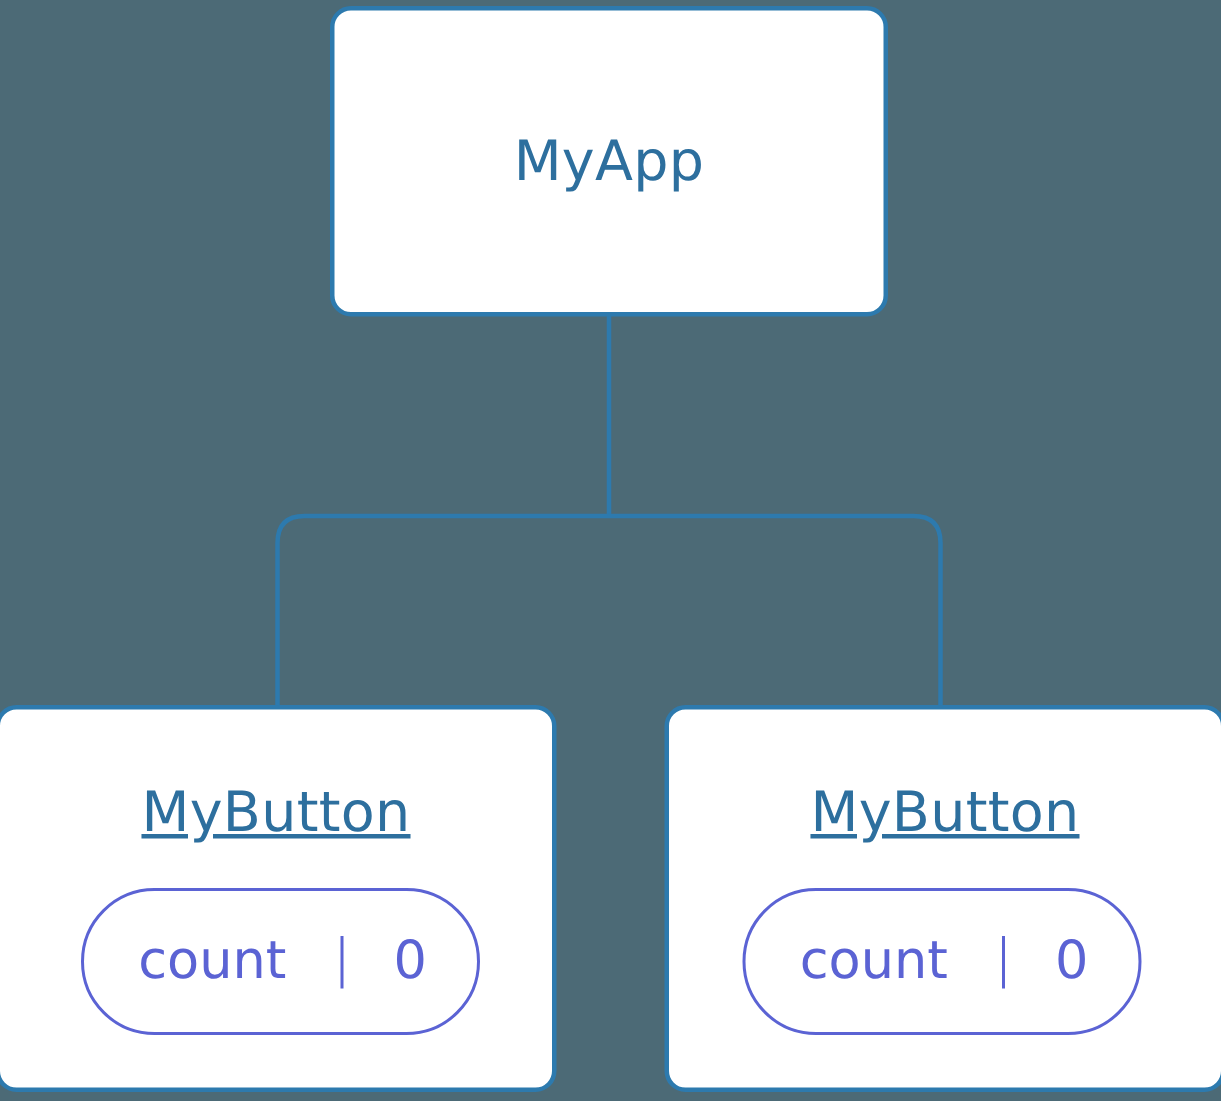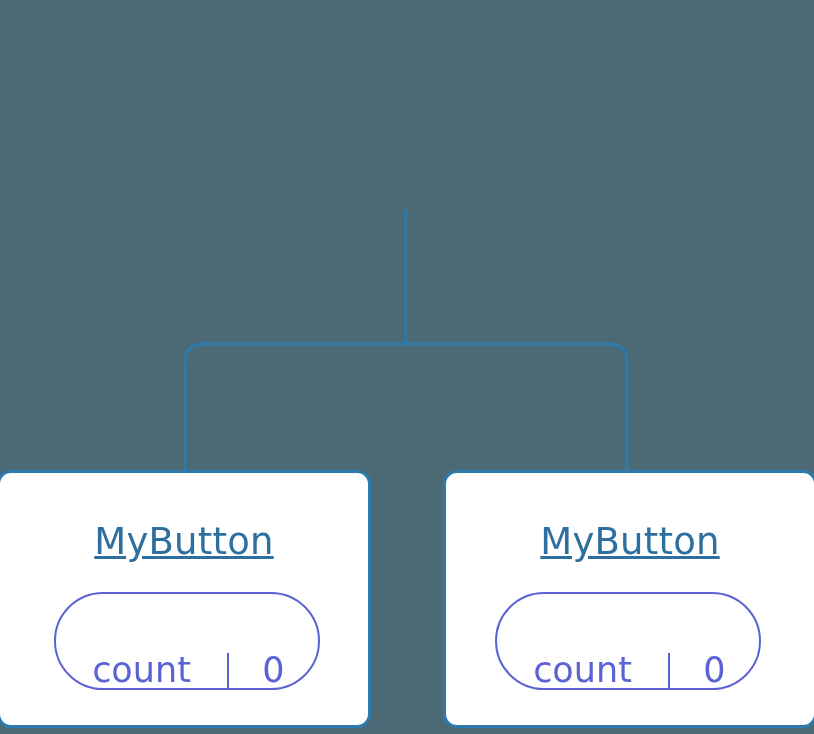--- a/index.html
+++ b/index.html
@@ -81,21 +81,21 @@
   .card-child .node-title {
     margin-top: 50px;
     text-decoration: underline;
   }
 
   
   .state-pill {
     margin-top: 32px;
     height: 98px;
     display: flex;
-    align-items: flex-end;
+    align-items: center;
     border: 2px solid #5b63d4;
     border-radius: 49px;
     box-sizing: border-box;
     background: #ffffff;
   }
 
   .card-child-left .state-pill  { width: 266px; margin-left: 54px; align-self: flex-start; }
   .card-child-right .state-pill { width: 266px; margin-left: 49px; align-self: flex-start; }
 
   .pill-key {
@@ -130,20 +130,23 @@
   <svg id="connectors" viewBox="0 0 814 734" width="814" height="734" fill="none" xmlns="http://www.w3.org/2000/svg">
     <path d="M 406 210 L 406 344" stroke="#2d7aae" stroke-width="3" stroke-linecap="butt"></path>
     <path d="M 185 472
              L 185 362
              Q 185 344 203 344
              L 609 344
              Q 627 344 627 362
              L 627 472" stroke="#2d7aae" stroke-width="3" stroke-linecap="butt"></path>
   </svg>
 
+  <div class="card card-root">
+    <div class="node-title">MyApp</div>
+  </div>
 
   <div class="card card-child card-child-left">
     <div class="node-title">MyButton</div>
 
     <div class="state-pill">
       <div class="pill-key">
         <span class="pill-text">count</span>
       </div>
       <div class="pill-val">
         <span class="pill-text">0</span>

